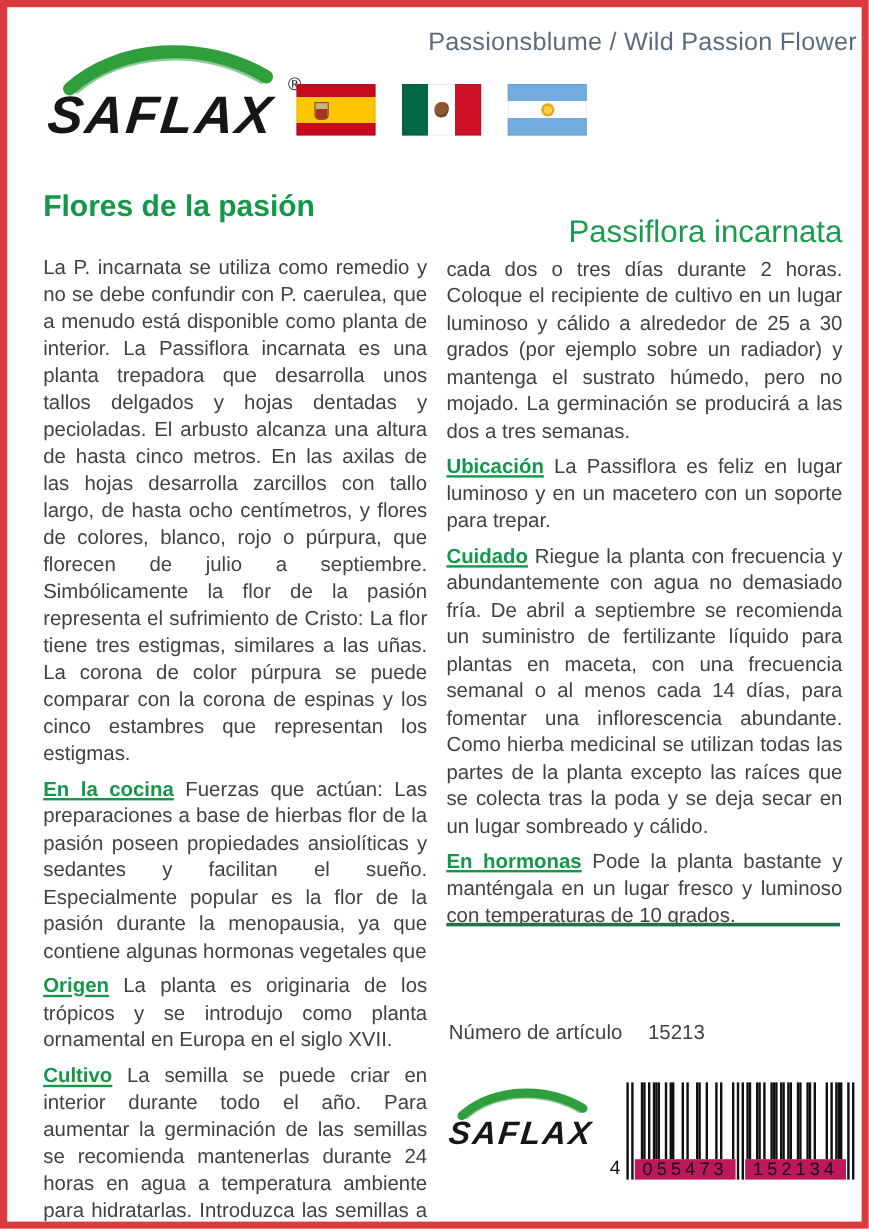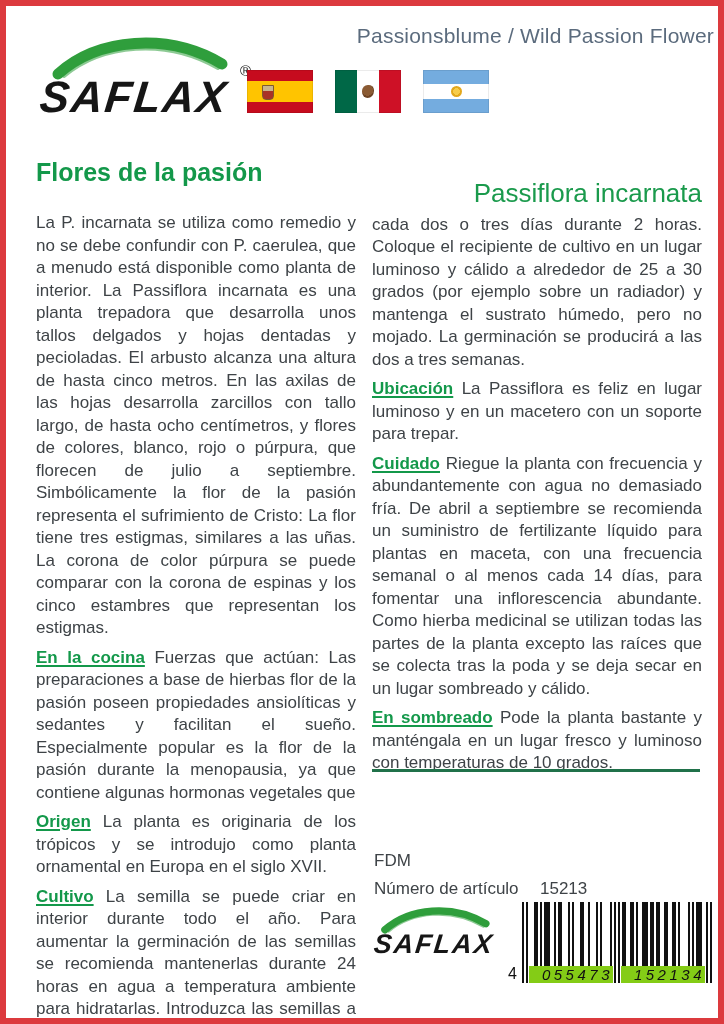--- a/index.html
+++ b/index.html
@@ -76,22 +76,22 @@
   .info-value{flex:1;}
   .footer-row{
     position:absolute;left:366px;top:896px;width:340px;
     display:flex;align-items:flex-start;
   }
   .barcode-wrap{margin-left:auto;display:flex;align-items:flex-end;gap:5px;}
   .bc-lead{font-size:16px;line-height:16px;margin-bottom:1px;color:#111;}
   .barcode{position:relative;width:190px;height:81px;background:#fff;}
   .barcode .bar{position:absolute;top:0;width:2px;background:#111;}
   .bc-digits{
-    position:absolute;top:64px;height:17px;background:#84cc16;
-    font-size:15px;line-height:17px;letter-spacing:3.5px;text-align:right;color:#111;font-style:italic;
+    position:absolute;top:64px;height:17px;background:#be185d;
+    font-size:15px;line-height:17px;letter-spacing:3.5px;text-align:center;color:#111;
   }
   .bc-left{left:7px;width:84px;}
   .bc-right{left:99px;width:84px;}
 </style>
 </head>
 <body>
 
 <div class="page">
 
   <div class="header-subtitle">Passionsblume / Wild Passion Flower</div>
@@ -124,28 +124,27 @@
     <p><span class="lead">En la cocina</span> <span>Fuerzas que actúan: Las preparaciones a base de hierbas flor de la pasión poseen propiedades ansiolíticas y sedantes y facilitan el sueño. Especialmente popular es la flor de la pasión durante la menopausia, ya que contiene algunas hormonas vegetales que</span></p>
     <p><span class="lead">Origen</span> <span>La planta es originaria de los trópicos y se introdujo como planta ornamental en Europa en el siglo XVII.</span></p>
     <p><span class="lead">Cultivo</span> <span>La semilla se puede criar en interior durante todo el año. Para aumentar la germinación de las semillas se recomienda mantenerlas durante 24 horas en agua a temperatura ambiente para hidratarlas. Introduzca las semillas a medio centímetro en sustrato húmedo y cúbralas ligeramente con tierra. Cubra el recipiente de cultivo con un film transparente y agujeréelo. Así protegerá la tierra de la desecación. Para evitar la putrefacción del sustrato retire el film</span></p>
   </div>
 
   <div class="col col-right">
     <h2 class="species-title">Passiflora incarnata</h2>
     <p>cada dos o tres días durante 2 horas. Coloque el recipiente de cultivo en un lugar luminoso y cálido a alrededor de 25 a 30 grados (por ejemplo sobre un radiador) y mantenga el sustrato húmedo, pero no mojado. La germinación se producirá a las dos a tres semanas.</p>
     <p><span class="lead">Ubicación</span> <span>La Passiflora es feliz en lugar luminoso y en un macetero con un soporte para trepar.</span></p>
     <p><span class="lead">Cuidado</span> <span>Riegue la planta con frecuencia y abundantemente con agua no demasiado fría. De abril a septiembre se recomienda un suministro de fertilizante líquido para plantas en maceta, con una frecuencia semanal o al menos cada 14 días, para fomentar una inflorescencia abundante. Como hierba medicinal se utilizan todas las partes de la planta excepto las raíces que se colecta tras la poda y se deja secar en un lugar sombreado y cálido.</span></p>
-    <p><span class="lead">En sombreado</span> <span>Pode la planta bastante y manténgala en un lugar fresco y luminoso con temperaturas de 10 grados.</span></p>
+    <p><span class="lead">En hormonas</span> <span>Pode la planta bastante y manténgala en un lugar fresco y luminoso con temperaturas de 10 grados.</span></p>
   </div>
 
   <div class="divider"></div>
 
   <div class="info-rows">
     <div class="info-row">
-      <span class="info-label">FDM</span>
     </div>
     <div class="info-row">
       <span class="info-label">Número de artículo</span>
       <span class="info-value">15213</span>
     </div>
   </div>
 
   <div class="footer-row">
     <div class="logo logo-sm">
       <svg class="arc" width="112" height="32" viewBox="0 0 182 52">

